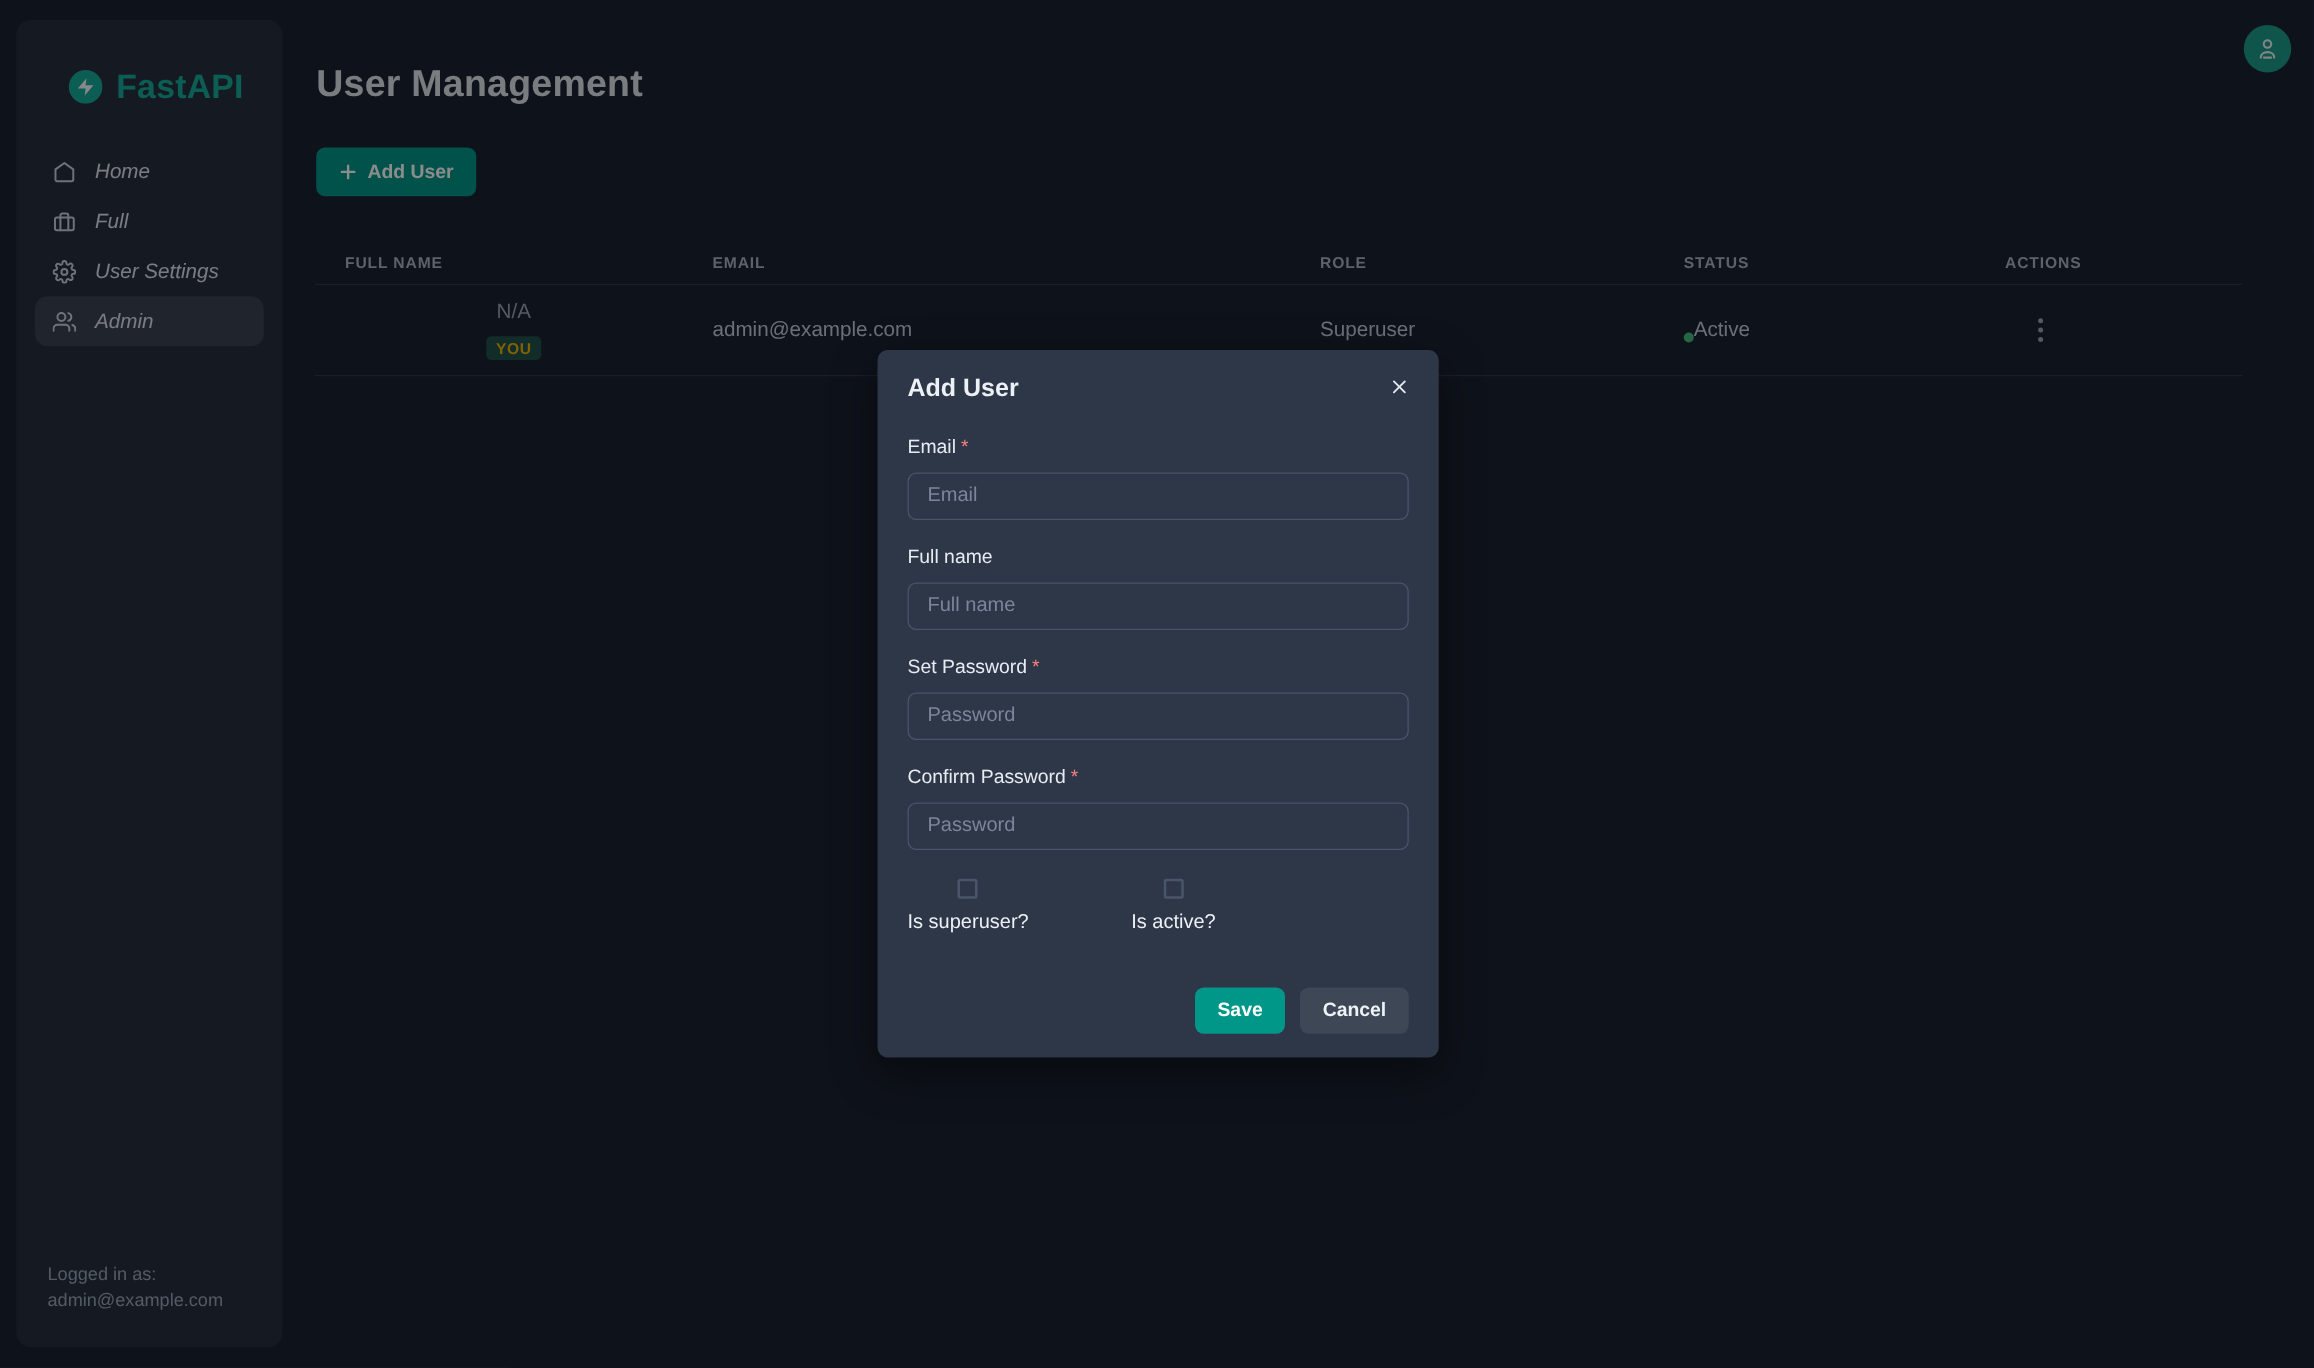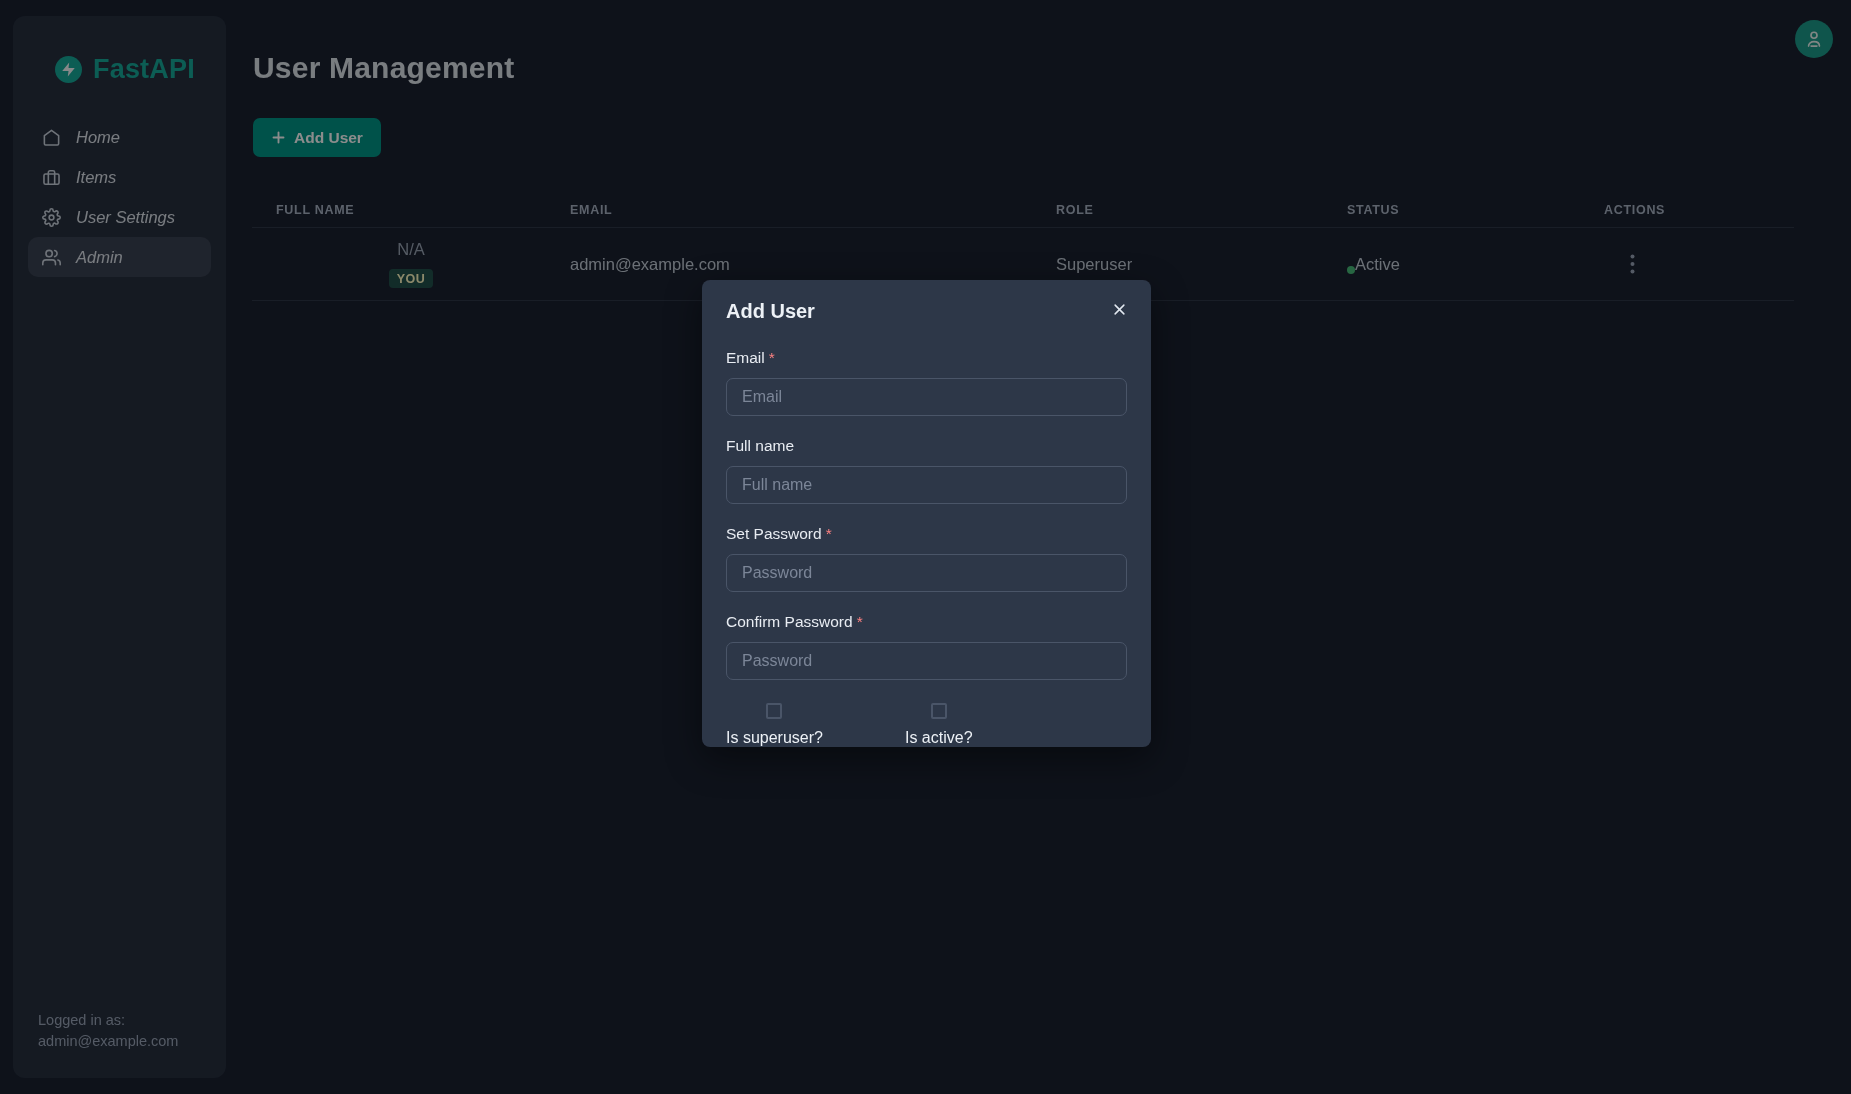--- a/index.html
+++ b/index.html
@@ -149,21 +149,21 @@
       <svg viewBox="0 0 24 24" fill="none" stroke-width="2" stroke-linecap="round" stroke-linejoin="round">
         <path d="M3 9.5 12 3l9 6.5V20a1.5 1.5 0 0 1-1.5 1.5h-15A1.5 1.5 0 0 1 3 20z"></path>
       </svg>
       <span>Home</span>
     </div>
     <div class="nav-item">
       <svg viewBox="0 0 24 24" fill="none" stroke-width="2" stroke-linecap="round" stroke-linejoin="round">
         <rect x="2.5" y="7.5" width="19" height="13" rx="2"></rect>
         <path d="M16 20.5V5.5a2 2 0 0 0-2-2h-4a2 2 0 0 0-2 2v15"></path>
       </svg>
-      <span>Items</span>
+      <span>Full</span>
     </div>
     <div class="nav-item">
       <svg viewBox="0 0 24 24" fill="none" stroke-width="2" stroke-linecap="round" stroke-linejoin="round">
         <circle cx="12" cy="12" r="3"></circle>
         <path d="M19.4 15a1.65 1.65 0 0 0 .33 1.82l.06.06a2 2 0 0 1 0 2.83 2 2 0 0 1-2.83 0l-.06-.06a1.65 1.65 0 0 0-1.82-.33 1.65 1.65 0 0 0-1 1.51V21a2 2 0 0 1-2 2 2 2 0 0 1-2-2v-.09A1.65 1.65 0 0 0 9 19.4a1.65 1.65 0 0 0-1.82.33l-.06.06a2 2 0 0 1-2.83 0 2 2 0 0 1 0-2.83l.06-.06a1.65 1.65 0 0 0 .33-1.82 1.65 1.65 0 0 0-1.51-1H3a2 2 0 0 1-2-2 2 2 0 0 1 2-2h.09A1.65 1.65 0 0 0 4.6 9a1.65 1.65 0 0 0-.33-1.82l-.06-.06a2 2 0 0 1 0-2.83 2 2 0 0 1 2.83 0l.06.06a1.65 1.65 0 0 0 1.82.33H9a1.65 1.65 0 0 0 1-1.51V3a2 2 0 0 1 2-2 2 2 0 0 1 2 2v.09a1.65 1.65 0 0 0 1 1.51 1.65 1.65 0 0 0 1.82-.33l.06-.06a2 2 0 0 1 2.83 0 2 2 0 0 1 0 2.83l-.06.06a1.65 1.65 0 0 0-.33 1.82V9a1.65 1.65 0 0 0 1.51 1H21a2 2 0 0 1 2 2 2 2 0 0 1-2 2h-.09a1.65 1.65 0 0 0-1.51 1z"></path>
       </svg>
       <span>User Settings</span>
     </div>
     <div class="nav-item active">
       <svg viewBox="0 0 24 24" fill="none" stroke-width="2" stroke-linecap="round" stroke-linejoin="round">
@@ -204,21 +204,21 @@
   <div class="thead">
     <div class="th">FULL NAME</div>
     <div class="th">EMAIL</div>
     <div class="th">ROLE</div>
     <div class="th">STATUS</div>
     <div class="th">ACTIONS</div>
   </div>
   <div class="trow">
     <div class="td td-name">
       <span>N/A</span>
-      <span class="you-badge" style="background: rgb(34, 80, 75); color: #fef9c3; text-align: center;">YOU</span>
+      <span class="you-badge" style="background: rgb(34, 80, 75); color: #eab308; text-align: center;">YOU</span>
     </div>
     <div class="td">admin@example.com</div>
     <div class="td">Superuser</div>
     <div class="td status-cell">
       <span class="status-dot" style="background: rgb(72, 187, 120);"></span>
       <span>Active</span>
     </div>
     <div class="td">
       <button class="dots-btn">
         <svg viewBox="0 0 5 20">
@@ -270,13 +270,17 @@
         <span class="checkbox" role="checkbox" aria-checked="false"></span>
         <span class="checkbox-label">Is superuser?</span>
       </div>
       <div class="checkbox-group second">
         <span class="checkbox" role="checkbox" aria-checked="false"></span>
         <span class="checkbox-label">Is active?</span>
       </div>
     </div>
   </div>
 
+  <div class="modal-footer">
+    <button class="btn" style="background: rgb(0, 150, 136);">Save</button>
+    <button class="btn btn-cancel">Cancel</button>
+  </div>
 </div>
 
 </body></html>

